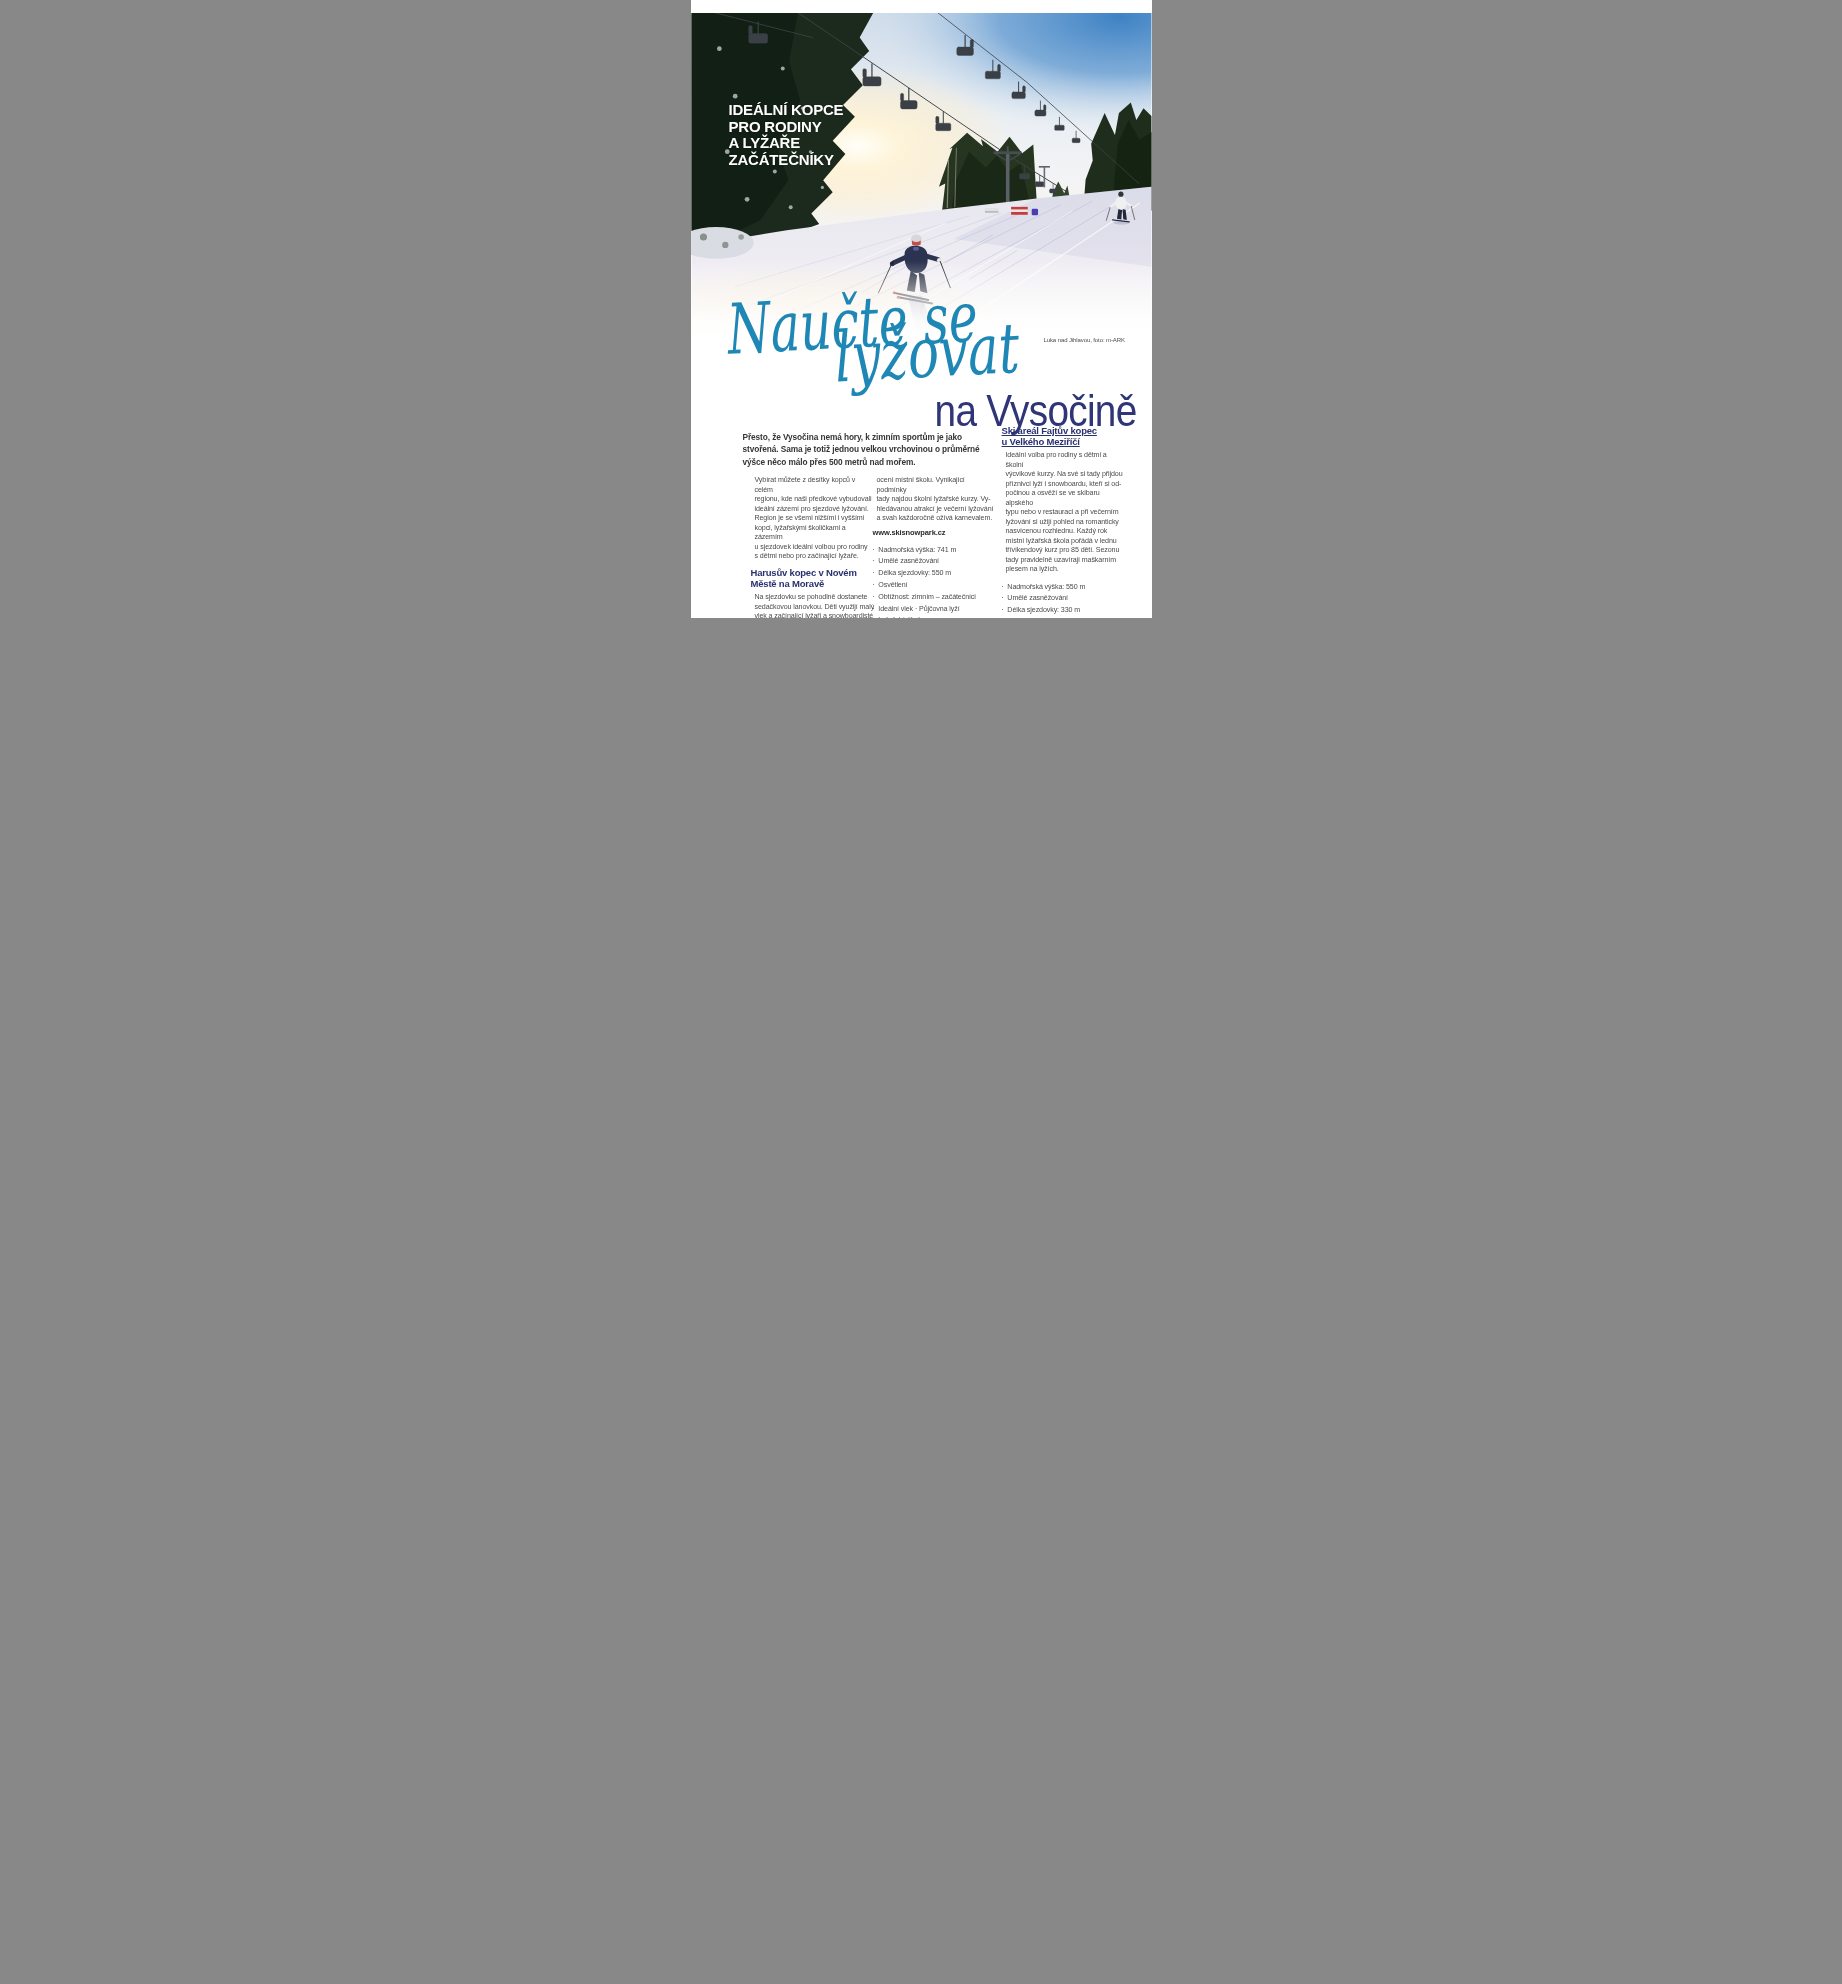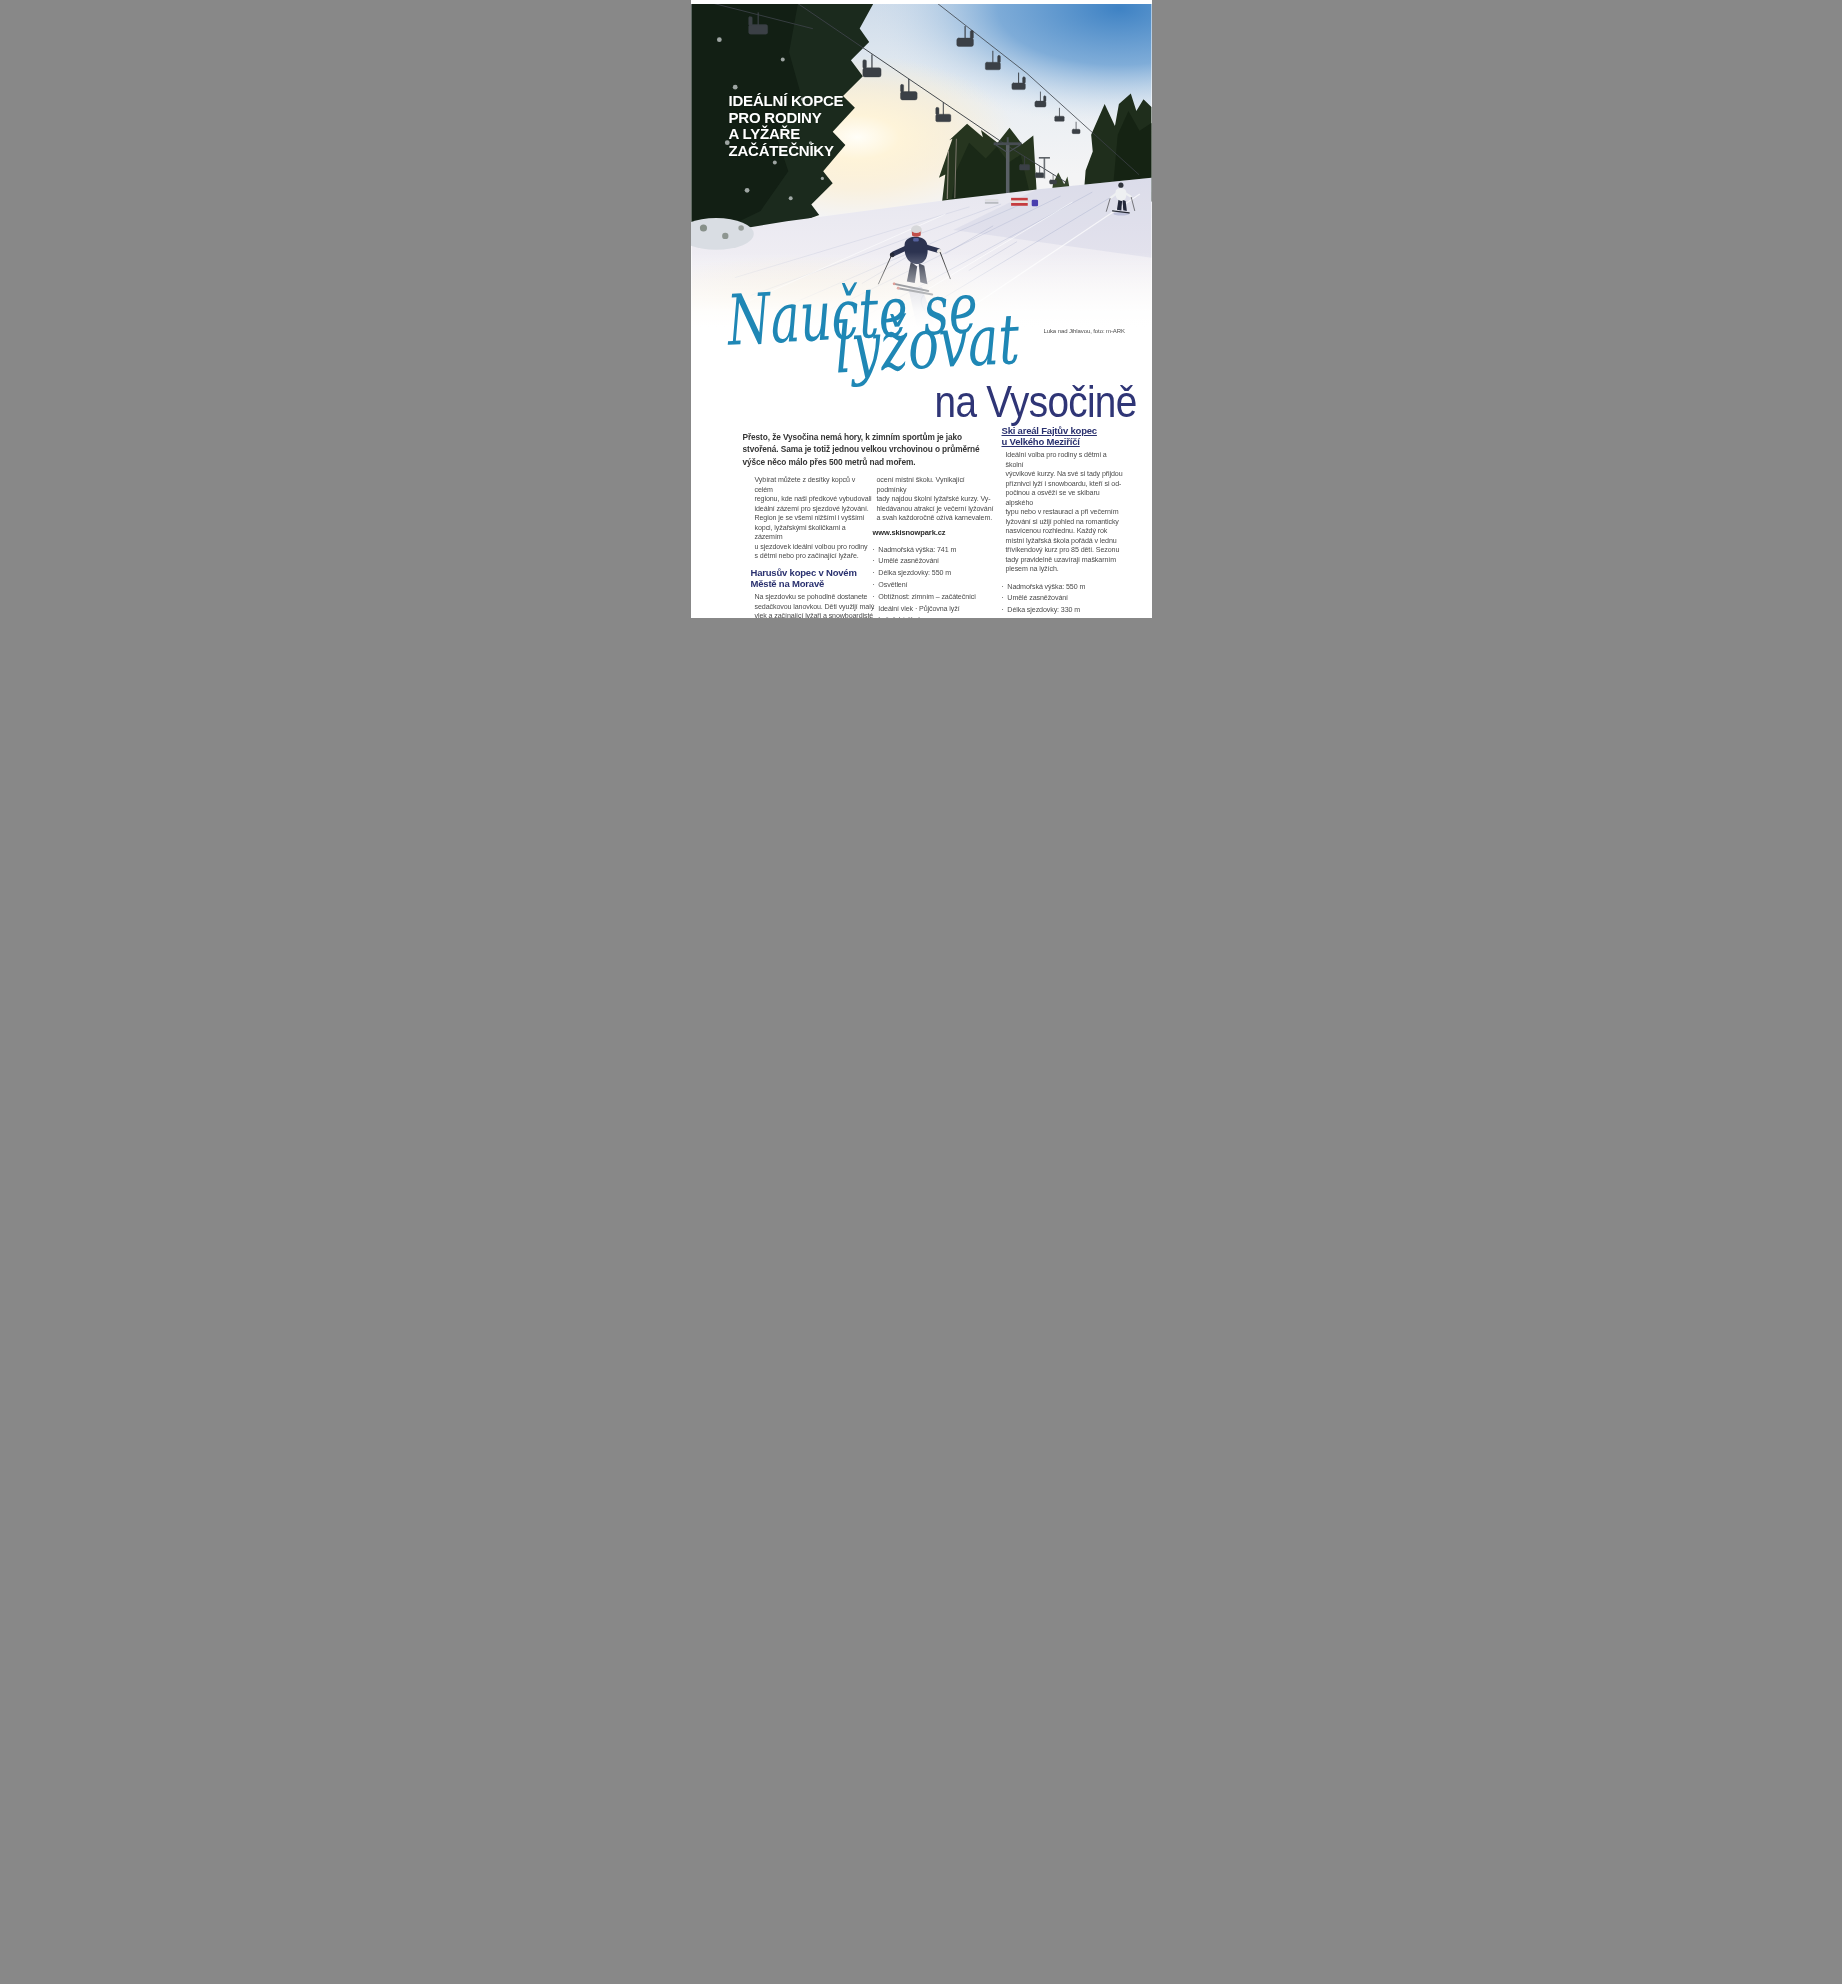--- a/index.html
+++ b/index.html
@@ -1,21 +1,21 @@
 <!DOCTYPE html>
 <html style="font-size:6.4px"><head>
 <meta charset="utf-8">
 <style>
   html,body{margin:0;padding:0;background:#888;}
   .page{position:relative;width:461px;height:618px;background:#ffffff;margin:0 auto;
         overflow:hidden;font-family:"Liberation Sans",sans-serif;}
   .pre{white-space:pre-line;}
 
   
-  .hero{position:absolute;left:0;top:4px;width:461px;height:429px;}
+  .hero{position:absolute;left:0;top:13px;width:461px;height:429px;}
   .photo-svg{position:absolute;left:0;top:0;display:block;}
   .photo-fade{position:absolute;left:0;top:248px;width:461px;height:85px;
       background:linear-gradient(180deg,rgba(255,255,255,0) 0%,rgba(255,255,255,.55) 40%,rgba(255,255,255,.92) 70%,#fff 88%);}
   .overlay-title{position:absolute;left:38px;top:89px;color:#ffffff;font-weight:700;
       font-size:15px;line-height:16.7px;letter-spacing:-0.2px;text-shadow:0 0.4px 1.6px rgba(0,0,0,.25);}
   .credit{position:absolute;left:353px;top:324px;font-size:6px;color:#4d4d4d;letter-spacing:-0.1px;}
   .headline-svg{position:absolute;left:0;top:254px;display:block;}
 
   
   .intro{position:absolute;left:52px;top:431px;width:254px;

